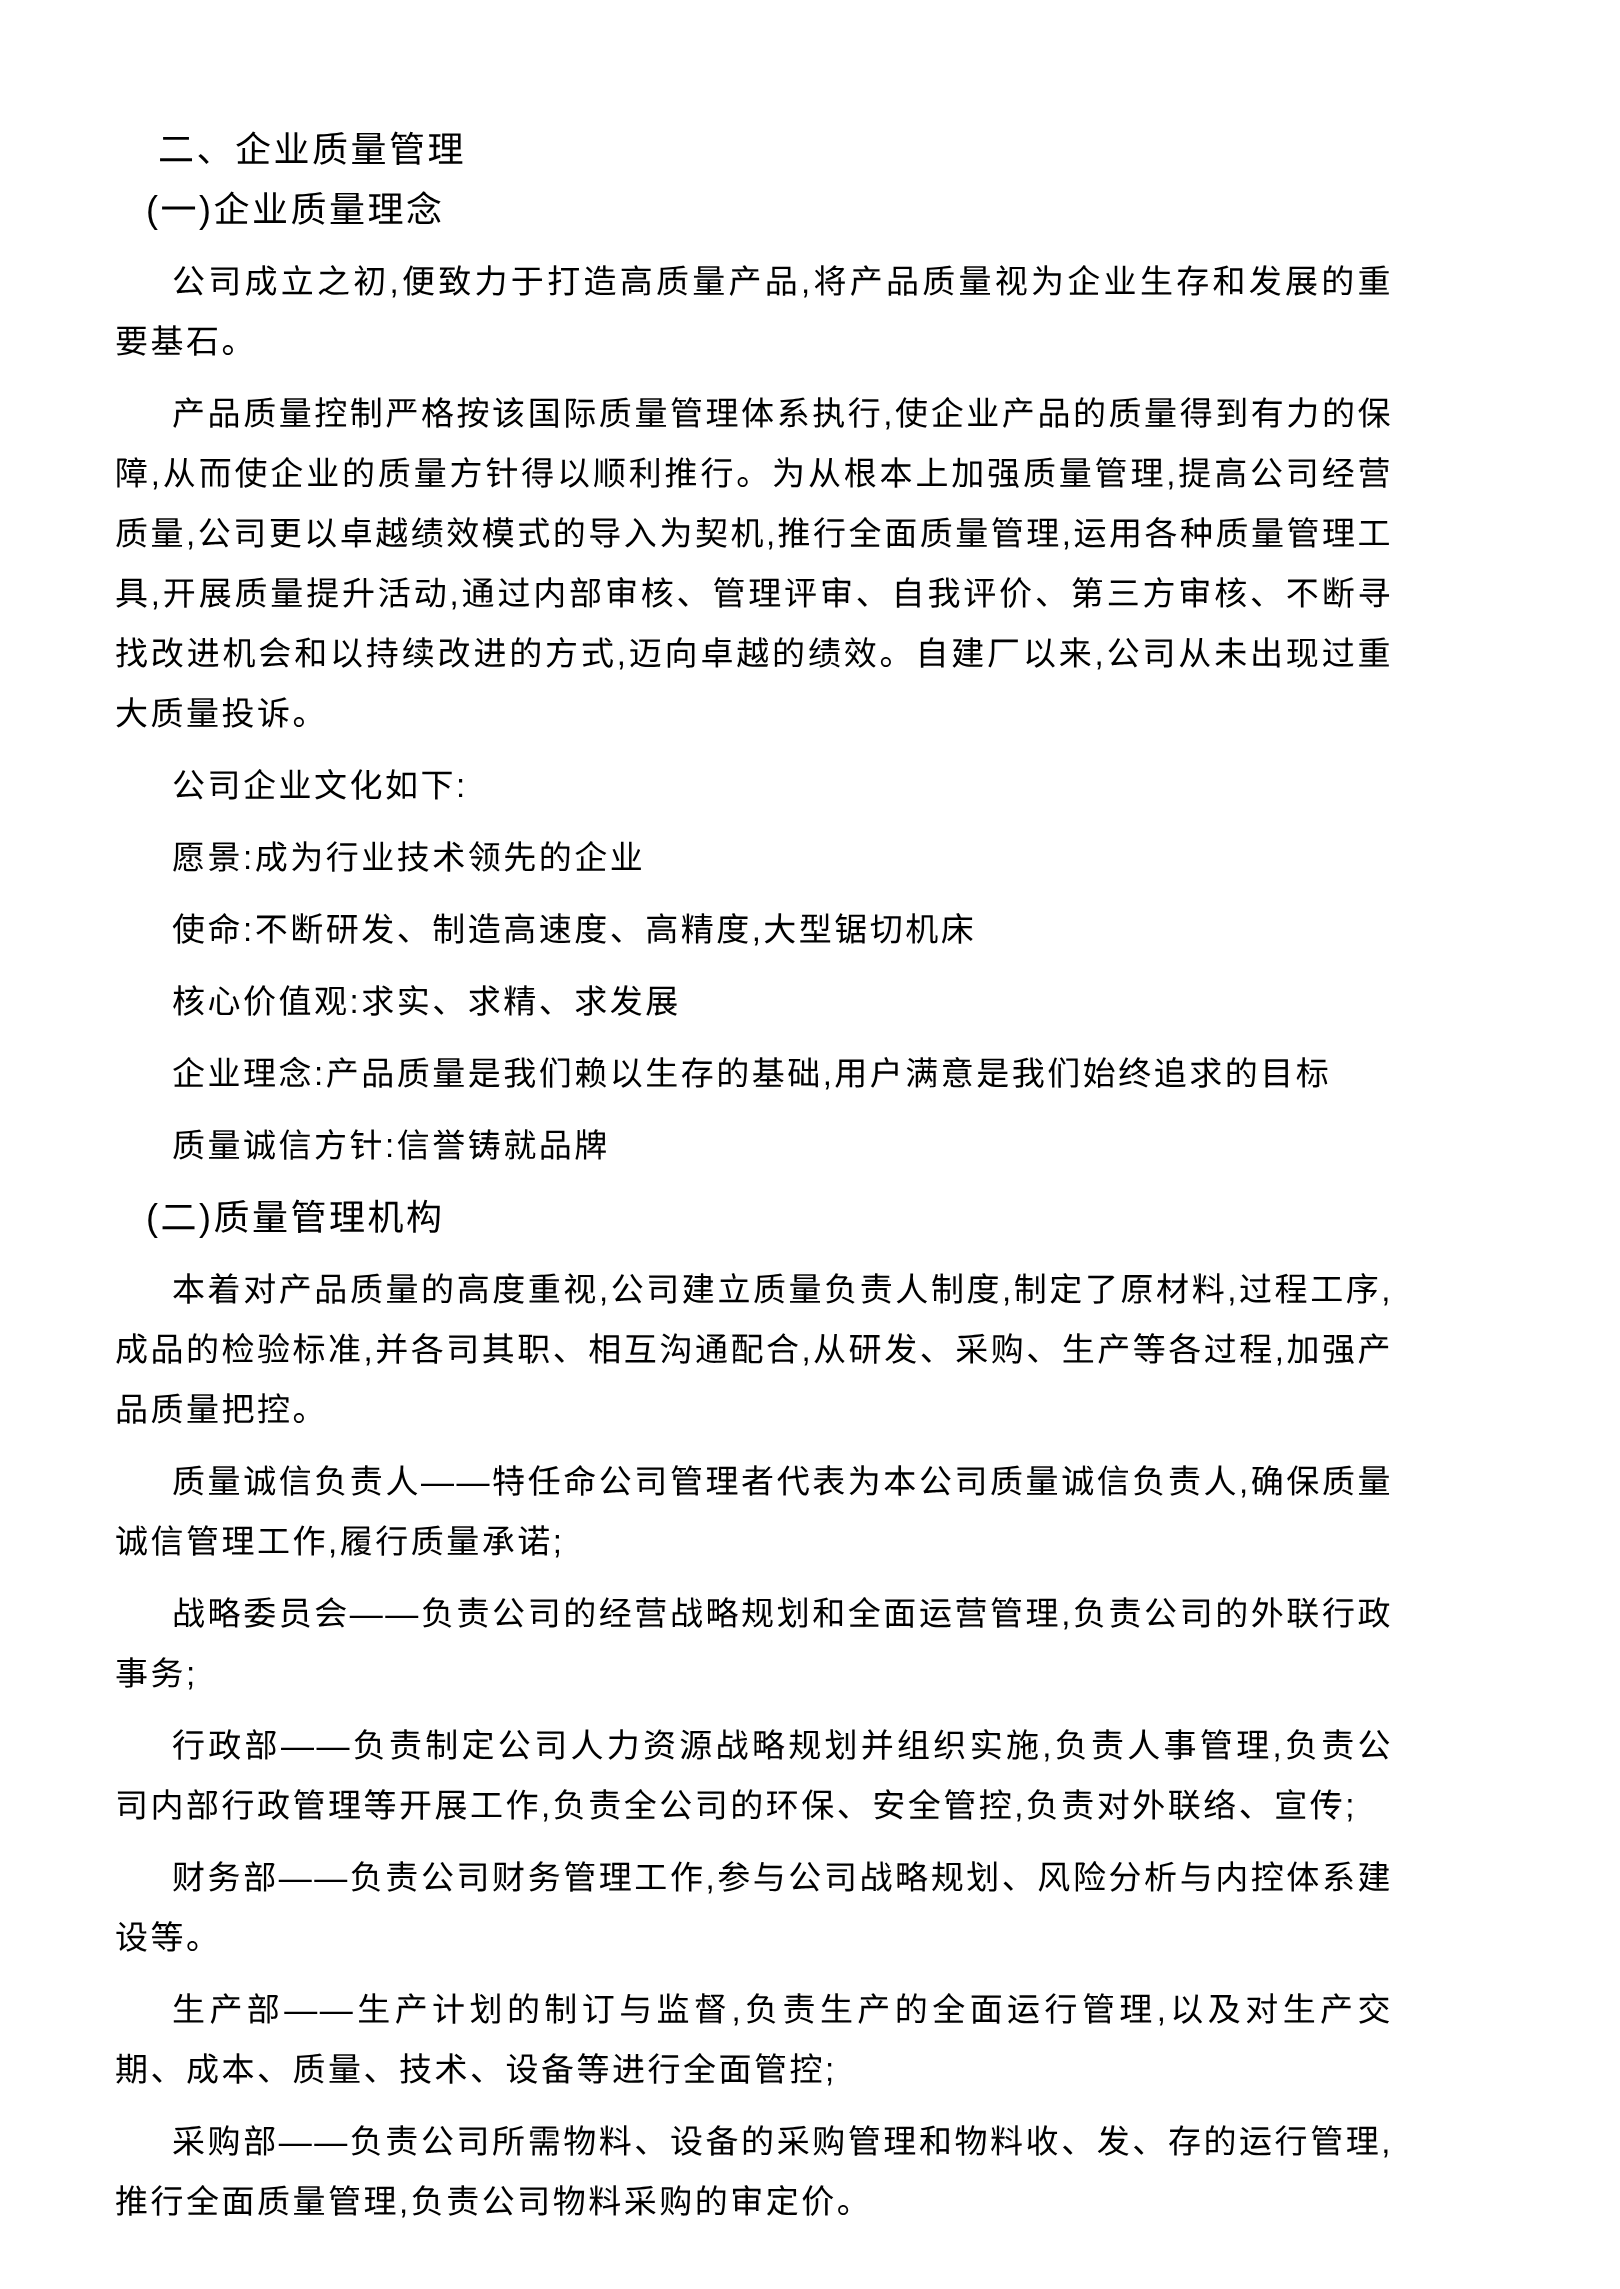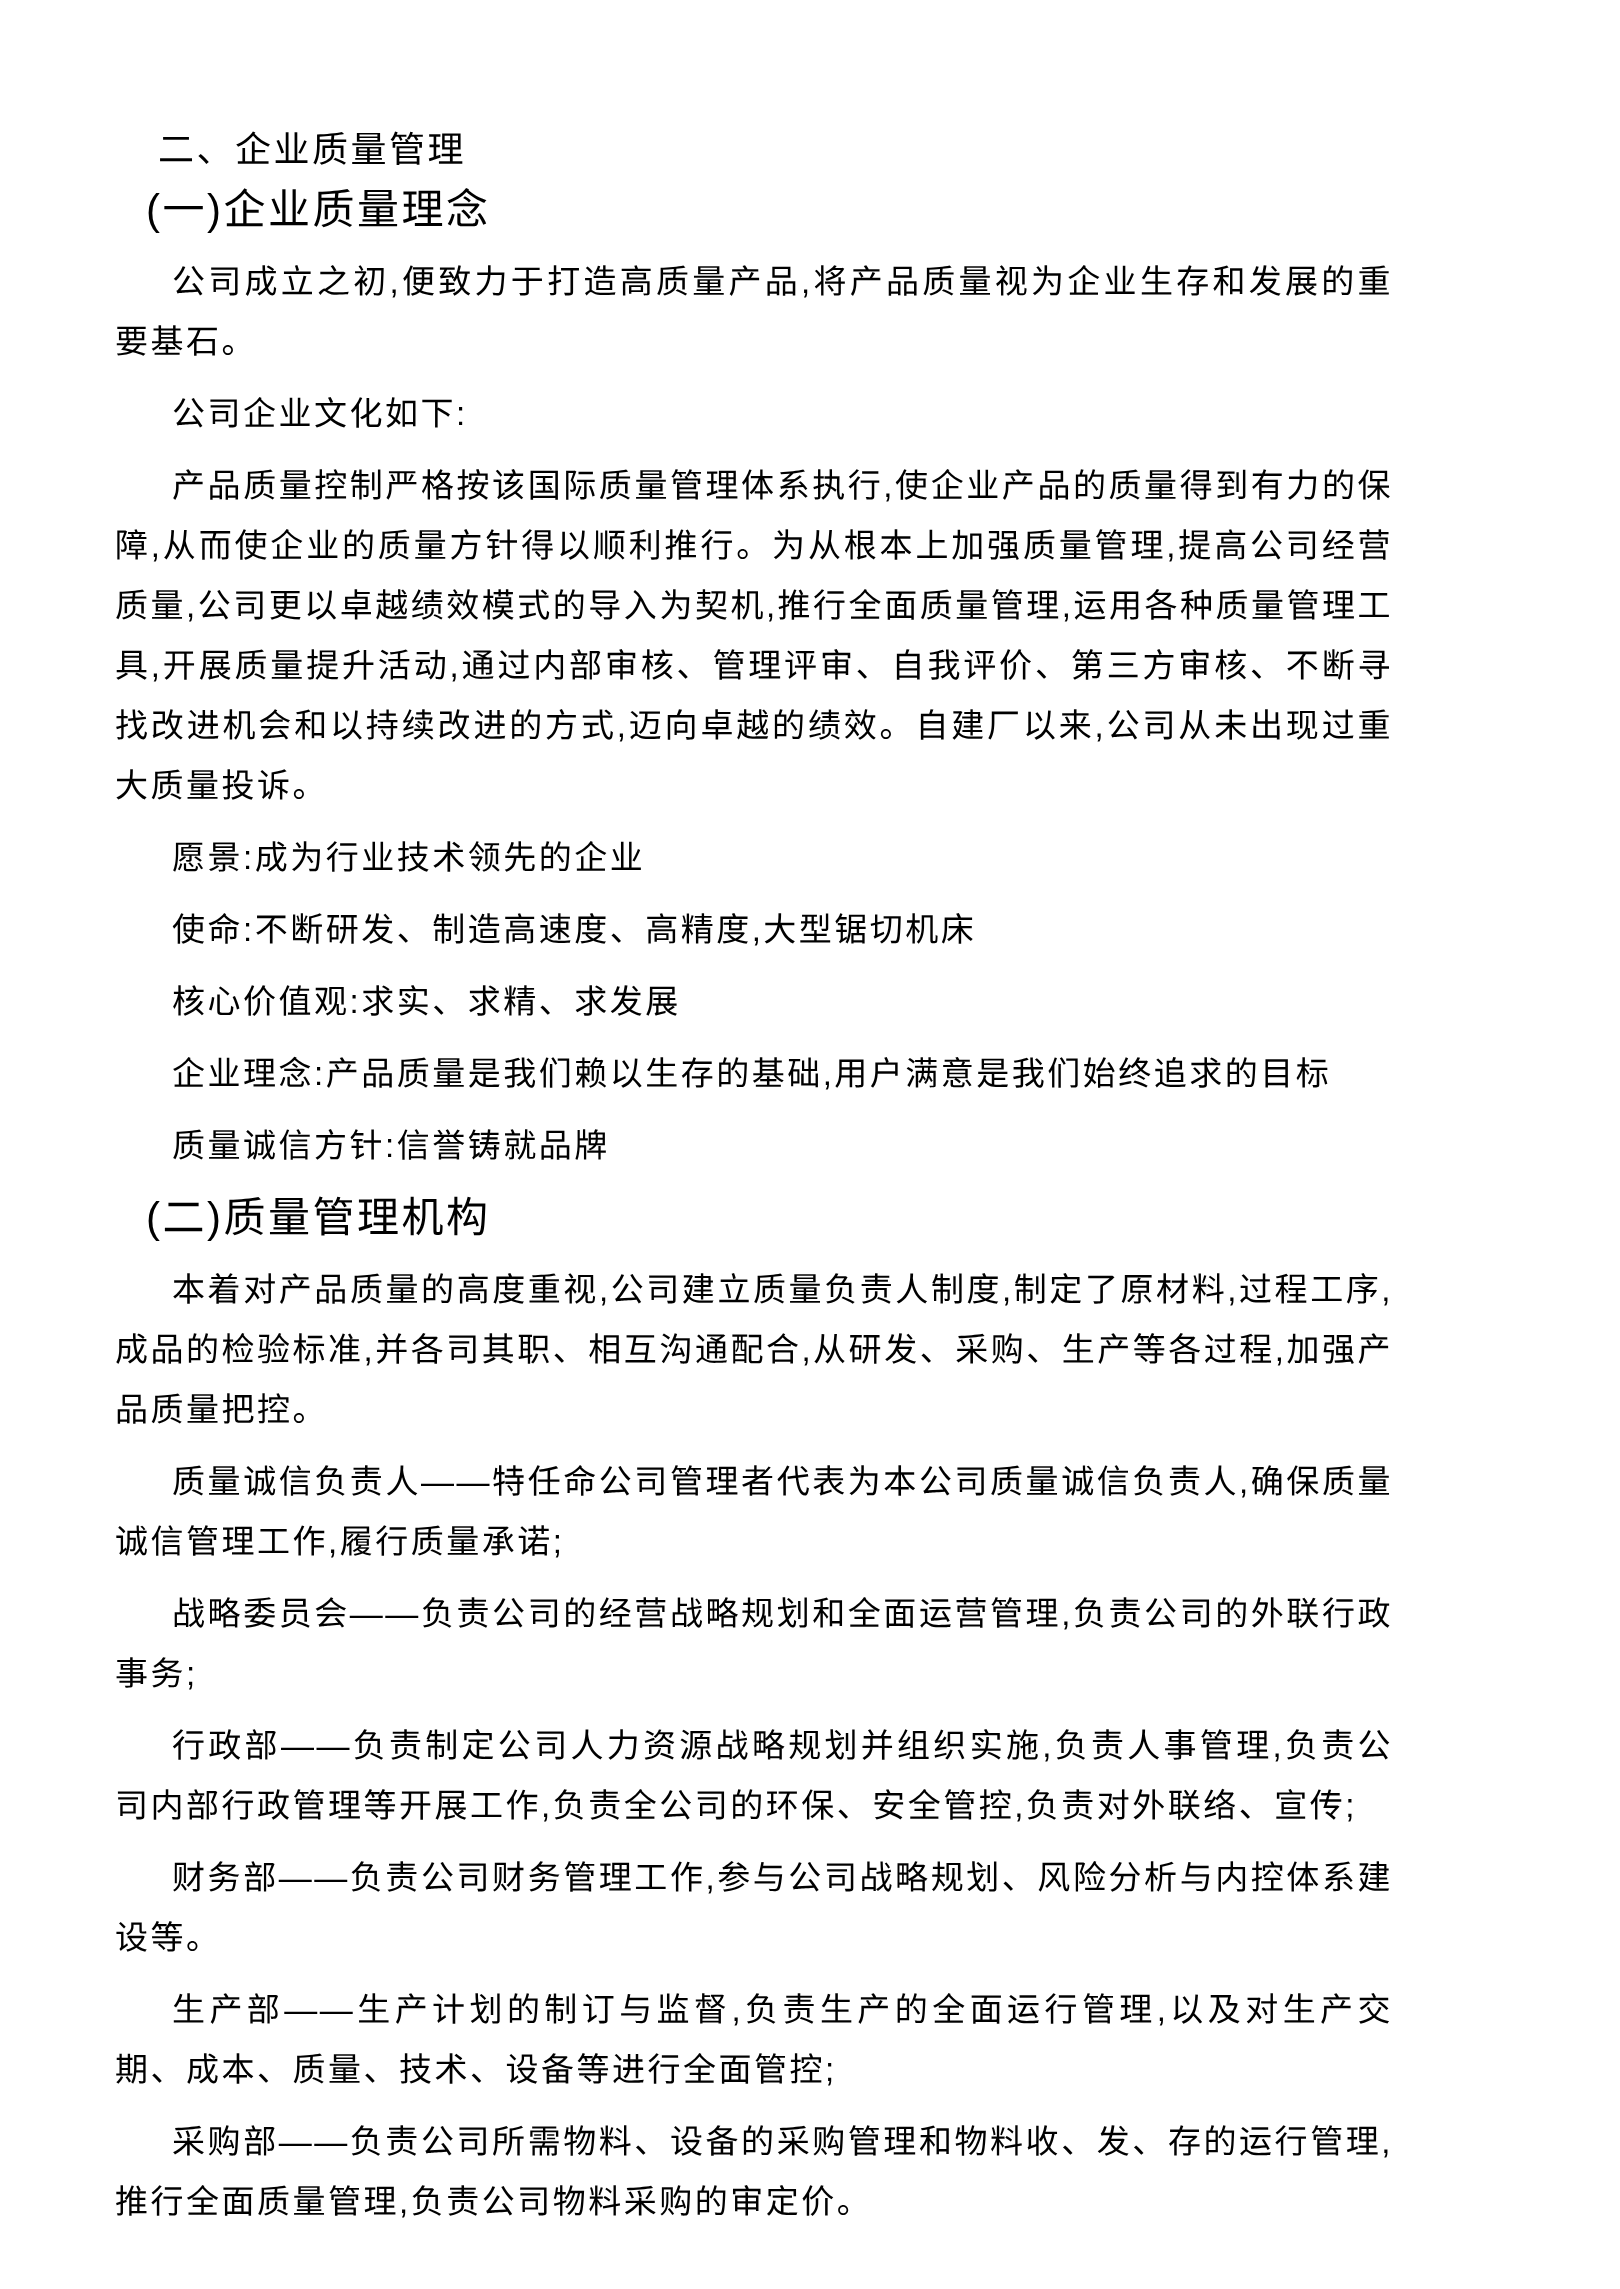--- a/index.html
+++ b/index.html
@@ -25,21 +25,21 @@
     margin: 0;
     font-size: 36px;
     font-weight: 500;
     line-height: 60px;
     letter-spacing: 2.5px;
     text-indent: 55px;
     white-space: nowrap;
   }
   .h2 {
     margin: 0;
-    font-size: 42px;
+    font-size: 36px;
     font-weight: 400;
     line-height: 60px;
     letter-spacing: 2.5px;
     text-indent: 43px;
     white-space: nowrap;
   }
   .para {
     margin: 12px;
     font-size: 33px;
     font-weight: 400;
@@ -52,22 +52,22 @@
     overflow-wrap: break-word;
   }
 </style>
 </head>
 <body>
 
 <div class="page">
   <h1 class="h1">二、企业质量管理</h1>
   <h2 class="h2">(一)企业质量理念</h2>
   <p class="para">公司成立之初,便致力于打造高质量产品,将产品质量视为企业生存和发展的重要基石。</p>
+  <p class="para">产品质量控制严格按该国际质量管理体系执行,使企业产品的质量得到有力的保障,从而使企业的质量方针得以顺利推行。为从根本上加强质量管理,提高公司经营质量,公司更以卓越绩效模式的导入为契机,推行全面质量管理,运用各种质量管理工具,开展质量提升活动,通过内部审核、管理评审、自我评价、第三方审核、不断寻找改进机会和以持续改进的方式,迈向卓越的绩效。自建厂以来,公司从未出现过重大质量投诉。</p>
   <p class="para">公司企业文化如下:</p>
-  <p class="para">产品质量控制严格按该国际质量管理体系执行,使企业产品的质量得到有力的保障,从而使企业的质量方针得以顺利推行。为从根本上加强质量管理,提高公司经营质量,公司更以卓越绩效模式的导入为契机,推行全面质量管理,运用各种质量管理工具,开展质量提升活动,通过内部审核、管理评审、自我评价、第三方审核、不断寻找改进机会和以持续改进的方式,迈向卓越的绩效。自建厂以来,公司从未出现过重大质量投诉。</p>
   <p class="para">愿景:成为行业技术领先的企业</p>
   <p class="para">使命:不断研发、制造高速度、高精度,大型锯切机床</p>
   <p class="para">核心价值观:求实、求精、求发展</p>
   <p class="para">企业理念:产品质量是我们赖以生存的基础,用户满意是我们始终追求的目标</p>
   <p class="para">质量诚信方针:信誉铸就品牌</p>
   <h2 class="h2">(二)质量管理机构</h2>
   <p class="para">本着对产品质量的高度重视,公司建立质量负责人制度,制定了原材料,过程工序,成品的检验标准,并各司其职、相互沟通配合,从研发、采购、生产等各过程,加强产品质量把控。</p>
   <p class="para">质量诚信负责人——特任命公司管理者代表为本公司质量诚信负责人,确保质量诚信管理工作,履行质量承诺;</p>
   <p class="para">战略委员会——负责公司的经营战略规划和全面运营管理,负责公司的外联行政事务;</p>
   <p class="para">行政部——负责制定公司人力资源战略规划并组织实施,负责人事管理,负责公司内部行政管理等开展工作,负责全公司的环保、安全管控,负责对外联络、宣传;</p>

